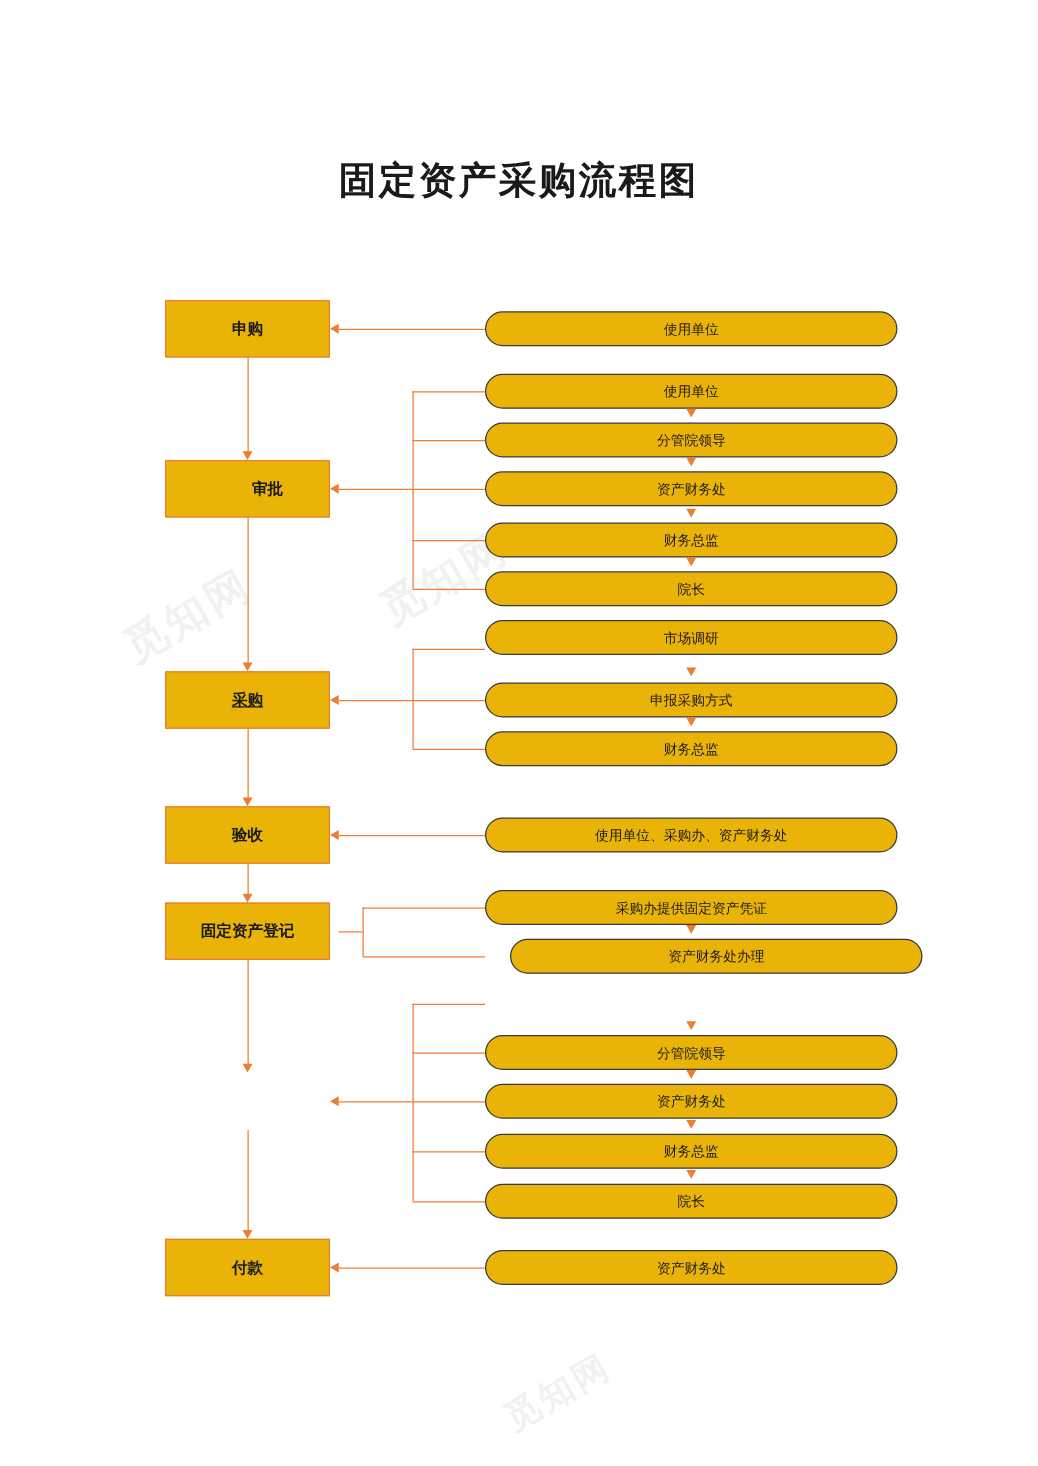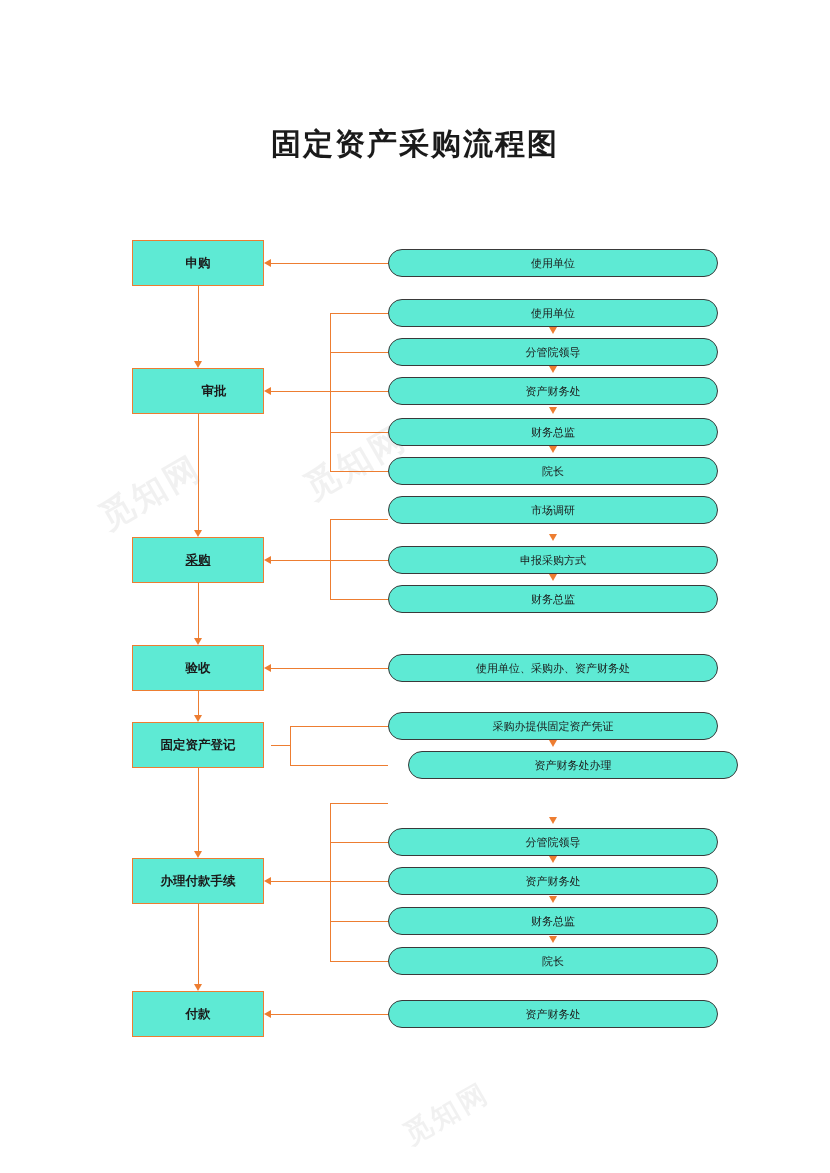--- a/index.html
+++ b/index.html
@@ -25,21 +25,21 @@
     text-align: center;
     font-size: 30px;
     font-weight: bold;
     color: #1a1a1a;
     letter-spacing: 2px;
   }
   .node {
     position: absolute;
     box-sizing: border-box;
     border: 1px solid #ED7D31;
-    background: #5eead4;
+    background: #eab308;
     display: flex;
     align-items: center;
     justify-content: center;
     font-size: 12px;
     color: #1a1a1a;
     text-align: center;
   }
   .stage {
     width: 132px;
     height: 46px;
@@ -96,21 +96,20 @@
   <div class="wm" style="left:95px; top:470px;">觅知网</div>
   <div class="wm" style="left:400px; top:1095px; font-size:28px;">觅知网</div>
 
   <div id="title">固定资产采购流程图</div>
 
   <div class="node stage" style="left:132px; top:240px;">申购</div>
   <div class="node stage" style="left:132px; top:368px;padding-left:32px;">审批</div>
   <div class="node stage" style="left:132px; top:537px;text-decoration:underline;">采购</div>
   <div class="node stage" style="left:132px; top:645px;">验收</div>
   <div class="node stage" style="left:132px; top:722px;">固定资产登记</div>
-  <div class="node stage" style="left:132px; top:858px;">办理付款手续</div>
   <div class="node stage" style="left:132px; top:991px;">付款</div>
 
   <div class="line v" style="left:198px; top:286px; height:76px;"></div>
   <div class="arrow arrow-down" style="left:194px; top:361px;"></div>
 
   <div class="line v" style="left:198px; top:414px; height:117px;"></div>
   <div class="arrow arrow-down" style="left:194px; top:530px;"></div>
 
   <div class="line v" style="left:198px; top:583px; height:56px;"></div>
   <div class="arrow arrow-down" style="left:194px; top:638px;"></div>

